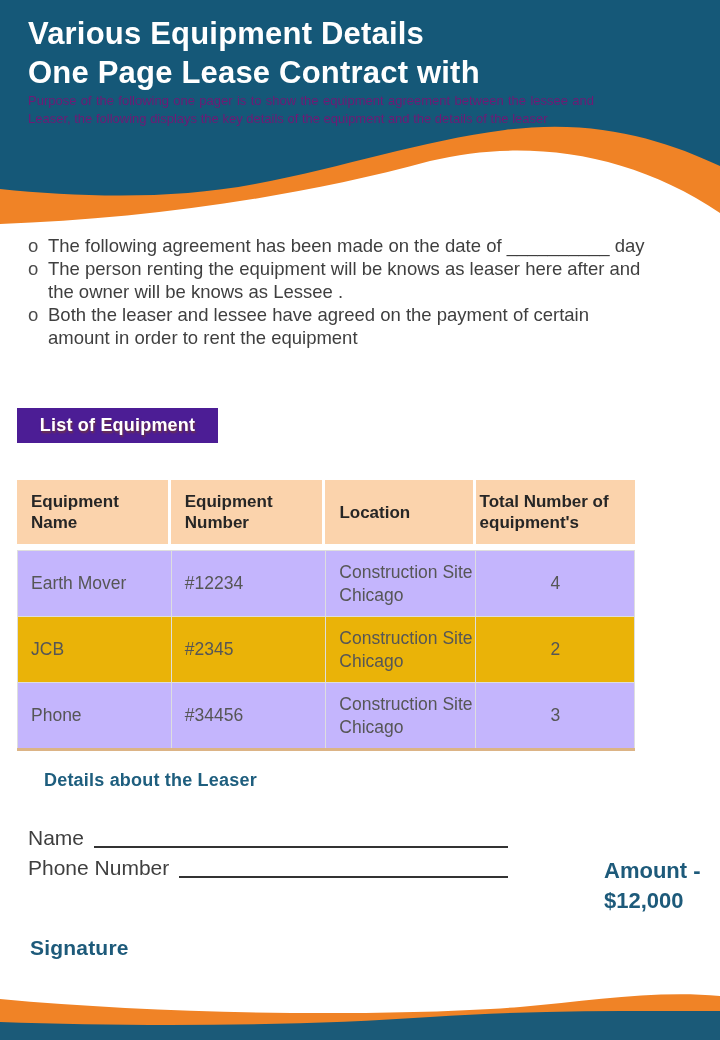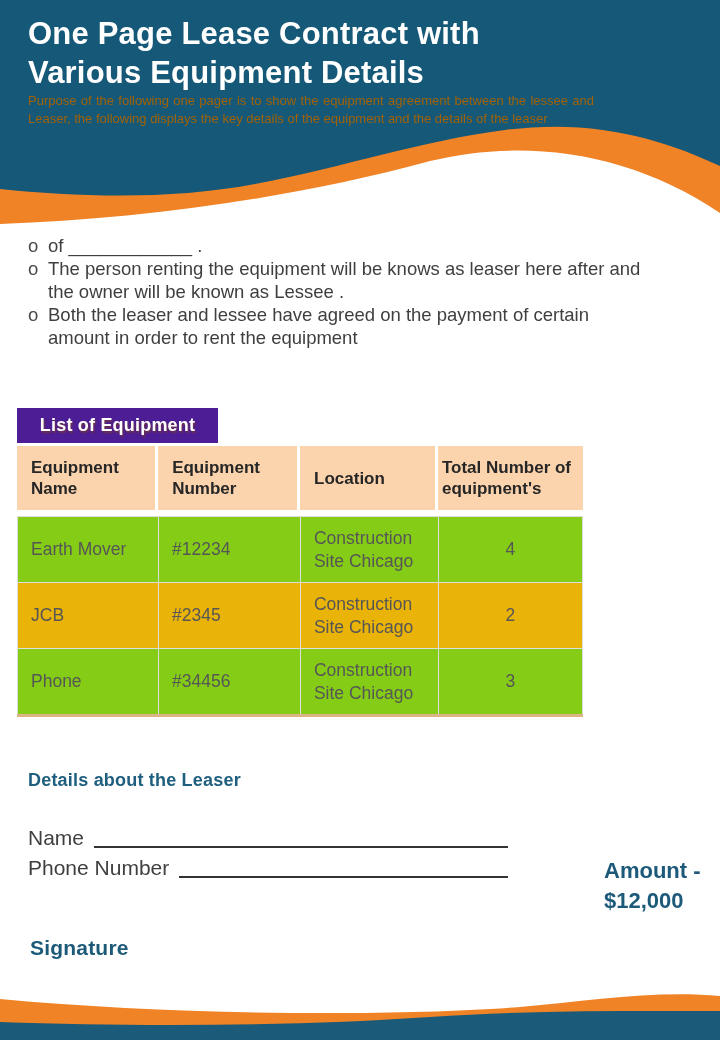--- a/index.html
+++ b/index.html
@@ -10,61 +10,61 @@
   svg{display:block;}
   .hdr-svg{position:absolute;top:0;left:0;}
   .ftr-svg{position:absolute;bottom:0;left:0;}
 
   .title{
     position:absolute;left:28px;top:14px;width:640px;
     color:#ffffff;font-size:31px;font-weight:bold;line-height:39px;letter-spacing:.2px;
   }
   .subtitle{
     position:absolute;left:28px;top:92px;width:566px;
-    color:#a16207;font-size:13px;line-height:17.5px;text-align:justify;
+    color:#701a75;font-size:13px;line-height:17.5px;text-align:justify;
   }
 
   .bullets{position:absolute;left:28px;top:234px;width:660px;}
   .bullet{display:flex;color:#3f3f3f;font-size:18.5px;line-height:23px;}
   .bullet .marker{width:20px;flex:0 0 20px;color:#4a4a4a;}
   .bullet .bline{display:block;}
 
   .banner{
     position:absolute;left:17px;top:408px;width:201px;height:35px;
     background:#4c1d95;display:flex;align-items:center;justify-content:center;
   }
   .banner span{
     color:#ffffff;font-weight:bold;font-size:18px;letter-spacing:.2px;
     text-shadow:1px 2px 2px rgba(140,70,0,.55);
   }
 
-  .eq-table{position:absolute;left:17px;top:446px;width:566px;}
+  .eq-table{position:absolute;left:17px;top:480px;width:618px;}
   .thead{display:flex;margin-bottom:6px;}
   .th{
     background:#fbd3ac;height:64px;box-sizing:border-box;
     display:flex;align-items:center;padding-left:14px;
     font-weight:bold;font-size:17px;color:#262626;line-height:21px;
   }
   .th .txt{display:inline-block;}
   .th1{width:168px;margin-right:3px;} .th1 .txt{max-width:112px;}
   .th2{width:169px;margin-right:3px;} .th2 .txt{max-width:112px;}
   .th3{width:164px;margin-right:3px;}
   .th4{width:179px;padding-left:4px;} .th4 .txt{max-width:152px;}
   .tbody{border-bottom:3px solid #dcb486;}
-  .tr{display:flex;height:65px;border-top:1px solid #dedede;background:#84cc16;}
+  .tr{display:flex;height:65px;border-top:1px solid #dedede;background:#c4b5fd;}
   .tr.alt{background:#eab308;}
   .td{
     box-sizing:border-box;display:flex;align-items:center;padding-left:13px;
     font-size:17.5px;color:#565656;line-height:23px;border-left:1px solid #dedede;
   }
   .td1{width:171px;} .td2{width:172px;} .td3{width:167px;}
   .td4{width:179px;justify-content:center;padding-left:0;border-right:1px solid #dedede;}
 
   .leaser-heading{
-    position:absolute;left:28px;top:770px;
+    position:absolute;left:44px;top:770px;
     color:#1e5e7e;font-size:18px;font-weight:bold;letter-spacing:.2px;
   }
   .form{position:absolute;left:28px;top:802px;width:480px;margin-top:20px;}
   .form-row{display:flex;align-items:flex-end;height:30px;}
   .form-row .label{color:#3f3f3f;font-size:21px;line-height:28px;white-space:nowrap;}
   .form-row .blank{flex:1;border-bottom:2.5px solid #333333;margin-left:10px;margin-bottom:4px;height:1px;}
 
   .amount{
     position:absolute;left:576px;top:856px;width:140px;
     color:#1d5a7a;font-size:22px;font-weight:bold;line-height:30px;margin-left:28px;
@@ -78,37 +78,37 @@
 <body>
 
 <div class="page">
 
   <svg class="hdr-svg" width="720" height="260" viewBox="0 0 720 260">
     <path d="M0,224 C140,219 290,199 430,161 C525,138 630,152 720,213 L720,0 L0,0 Z" fill="#f08326"></path>
     <path d="M0,189 C80,197 170,200 255,184 C345,167 420,141 505,130 C595,118 665,140 720,166 L720,0 L0,0 Z" fill="#155878"></path>
   </svg>
 
   <div class="title">
+    <div>Various Equipment Details</div>
     <div>One Page Lease Contract with</div>
-    <div>Various Equipment Details</div>
   </div>
   <div class="subtitle">Purpose of the following one pager is to show the equipment agreement between the lessee and Leaser, the following displays the key details of the equipment and the details of the leaser</div>
 
   <div class="bullets">
     <div class="bullet">
       <span class="marker">o</span>
       <span>
-        <span class="bline">of ____________ .</span>
+        <span class="bline">The following agreement has been made on the date of  __________ day</span>
       </span>
     </div>
     <div class="bullet">
       <span class="marker">o</span>
       <span>
         <span class="bline">The person renting the equipment will be knows as leaser here after and</span>
-        <span class="bline">the owner will be known as Lessee .</span>
+        <span class="bline">the owner will be knows as Lessee .</span>
       </span>
     </div>
     <div class="bullet">
       <span class="marker">o</span>
       <span>
         <span class="bline">Both the leaser and lessee have agreed on the payment of certain</span>
         <span class="bline">amount in order to rent the equipment</span>
       </span>
     </div>
   </div>

